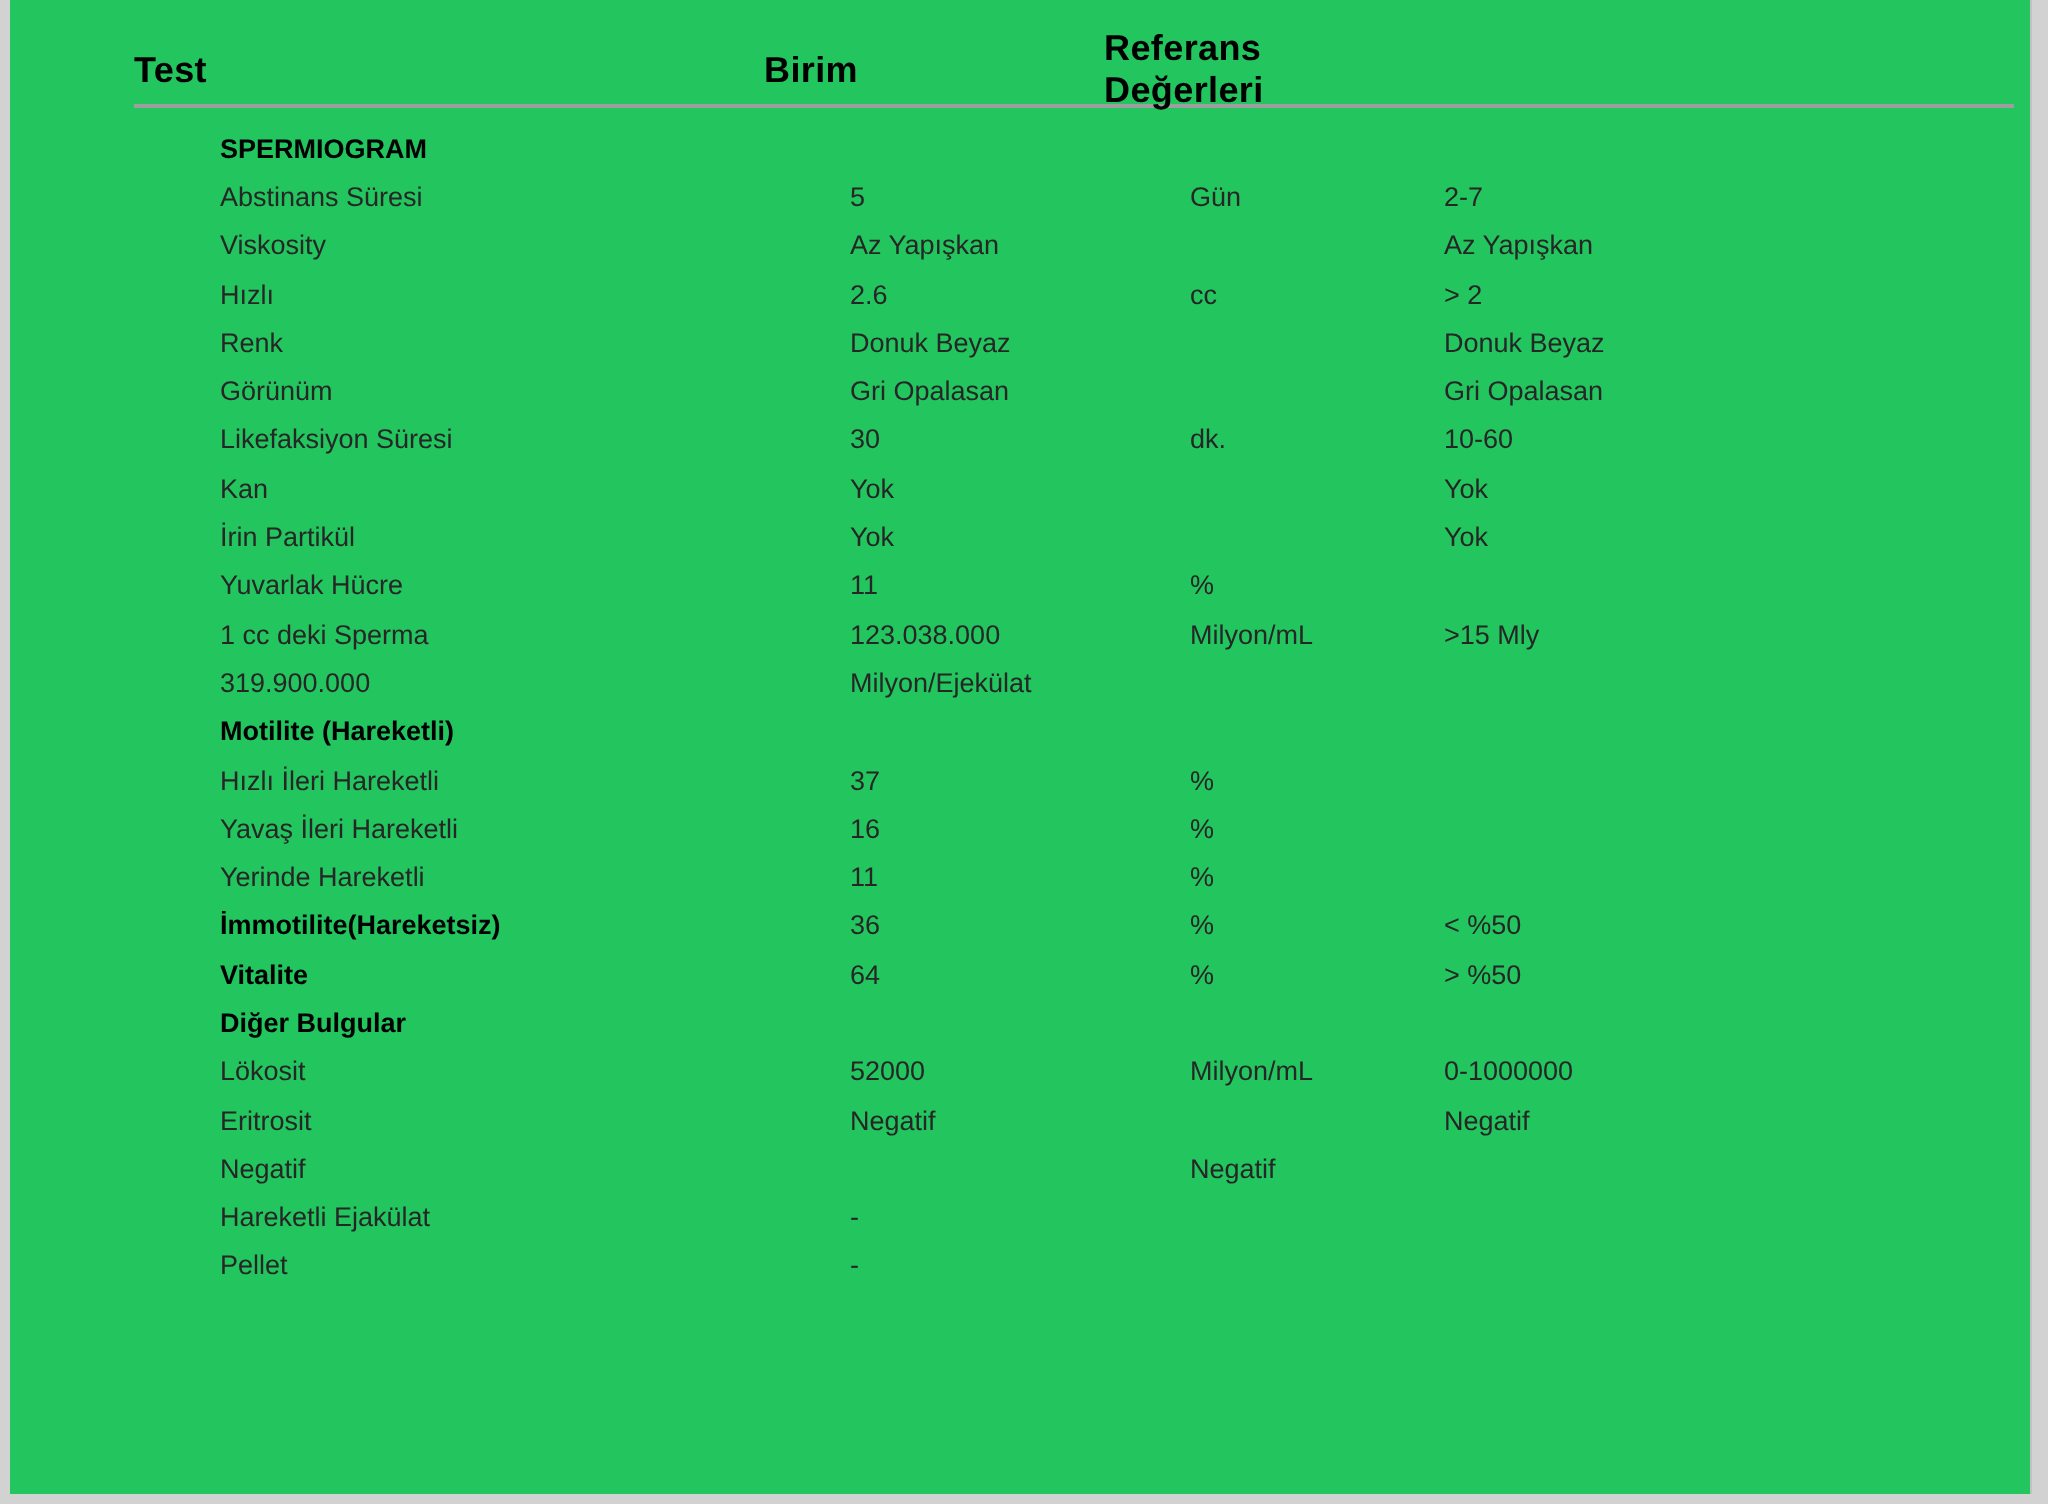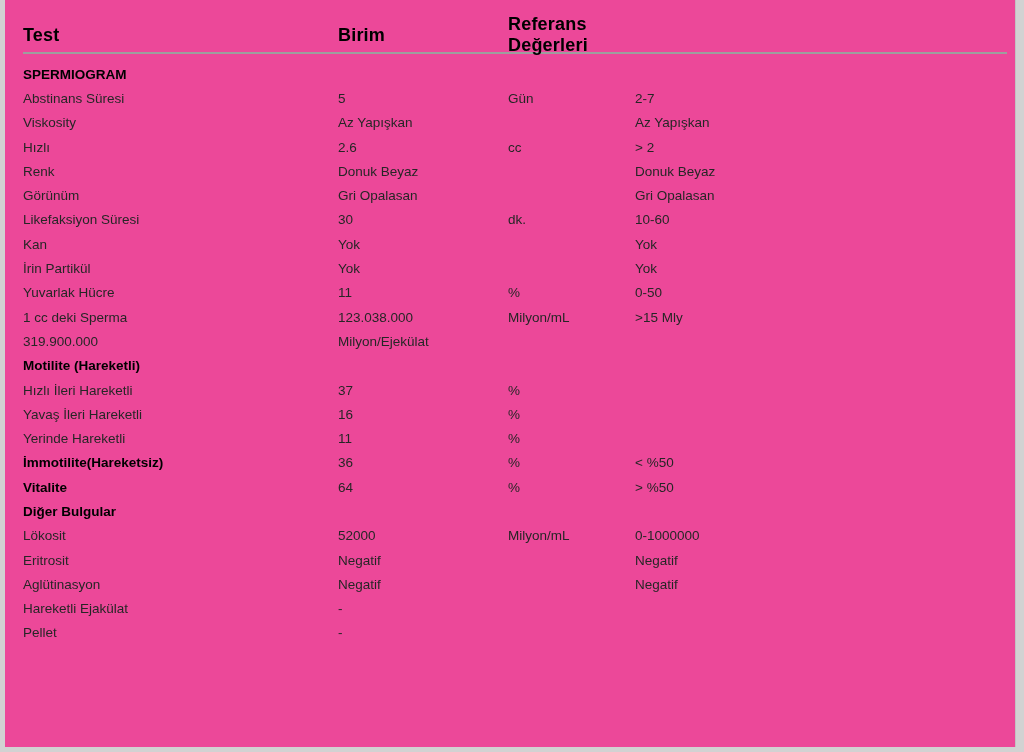--- a/index.html
+++ b/index.html
@@ -10,22 +10,23 @@
     background: #d2d2d2;
     font-family: "Liberation Sans", sans-serif;
     overflow: hidden;
   }
   .page {
     position: absolute;
     top: 0;
     left: 5px;
     right: 8px;
     bottom: 5px;
-    background: #ec4899;
+    background: #22c55e;
     border-right: 1px solid #c2c2c2;
+    padding-left: 44px;
   }
   .header-row {
     display: grid;
     grid-template-columns: 315px 170px 127px 1fr;
     padding-left: 18px;
     margin-top: 14px;
     height: 30px;
     align-items: center;
     font-size: 18px;
     font-weight: bold;
@@ -41,20 +42,21 @@
     margin-top: 8px;
   }
   .row {
     display: grid;
     grid-template-columns: 315px 170px 127px 1fr;
     padding-left: 18px;
     height: 24.3px;
     align-items: center;
     font-size: 13.5px;
     color: #262626;
+    margin-left: 43px;
   }
   .row .cell {
     white-space: nowrap;
     overflow: hidden;
   }
   .row.section .cell,
   .row .cell.bold {
     font-weight: bold;
     color: #000000;
   }
@@ -135,21 +137,20 @@
       <span class="cell">İrin Partikül</span>
       <span class="cell">Yok</span>
       <span class="cell"></span>
       <span class="cell">Yok</span>
     </div>
 
     <div class="row">
       <span class="cell">Yuvarlak Hücre</span>
       <span class="cell">11</span>
       <span class="cell">%</span>
-      <span class="cell">0-50</span>
     </div>
 
     <div class="row">
       <span class="cell">1 cc deki Sperma</span>
       <span class="cell">123.038.000</span>
       <span class="cell">Milyon/mL</span>
       <span class="cell">&gt;15 Mly</span>
     </div>
 
     <div class="row">
@@ -214,21 +215,20 @@
     </div>
 
     <div class="row">
       <span class="cell">Eritrosit</span>
       <span class="cell">Negatif</span>
       <span class="cell"></span>
       <span class="cell">Negatif</span>
     </div>
 
     <div class="row">
-      <span class="cell">Aglütinasyon</span>
       <span class="cell">Negatif</span>
       <span class="cell"></span>
       <span class="cell">Negatif</span>
     </div>
 
     <div class="row">
       <span class="cell">Hareketli Ejakülat</span>
       <span class="cell">-</span>
       <span class="cell"></span>
       <span class="cell"></span>

